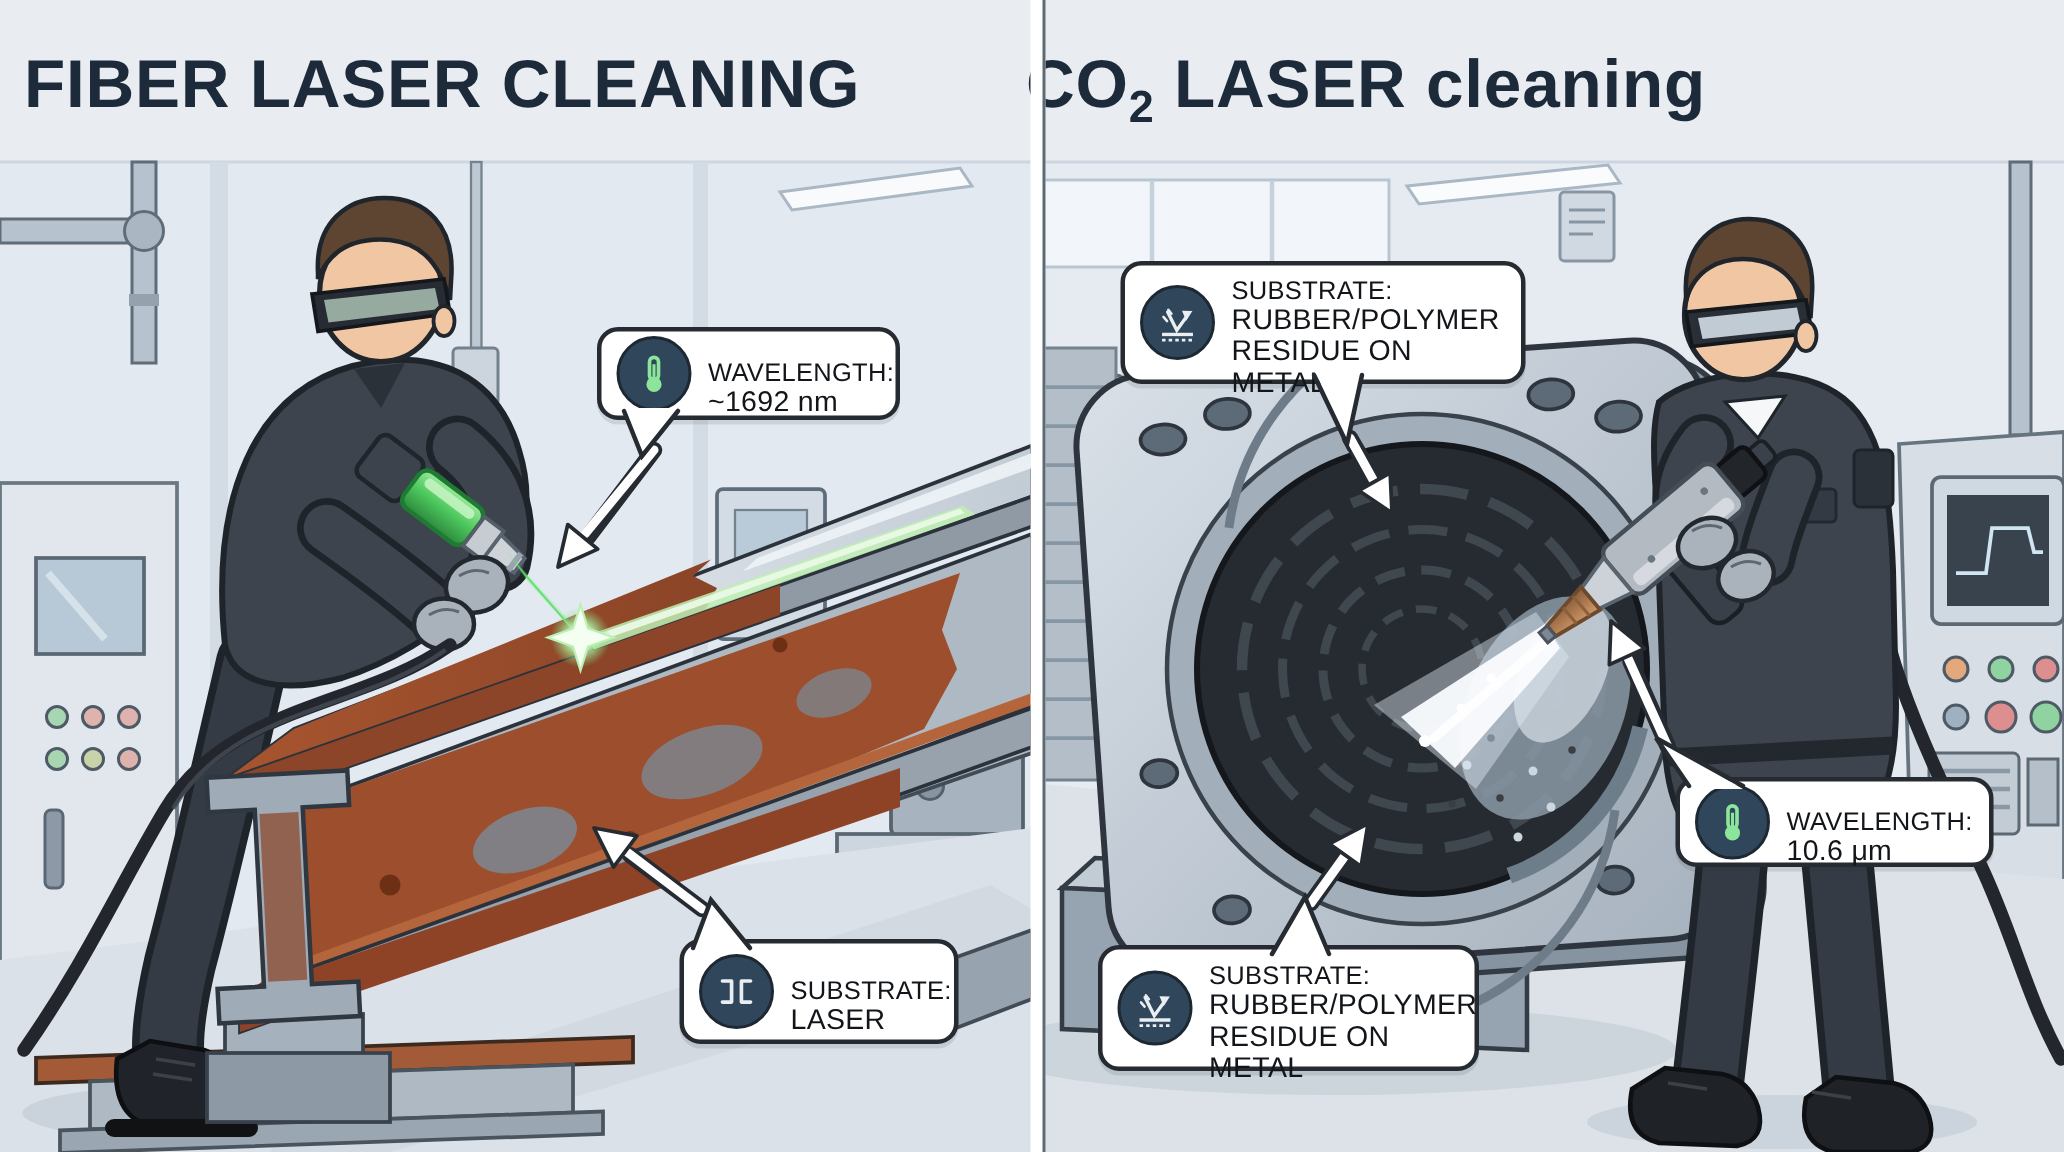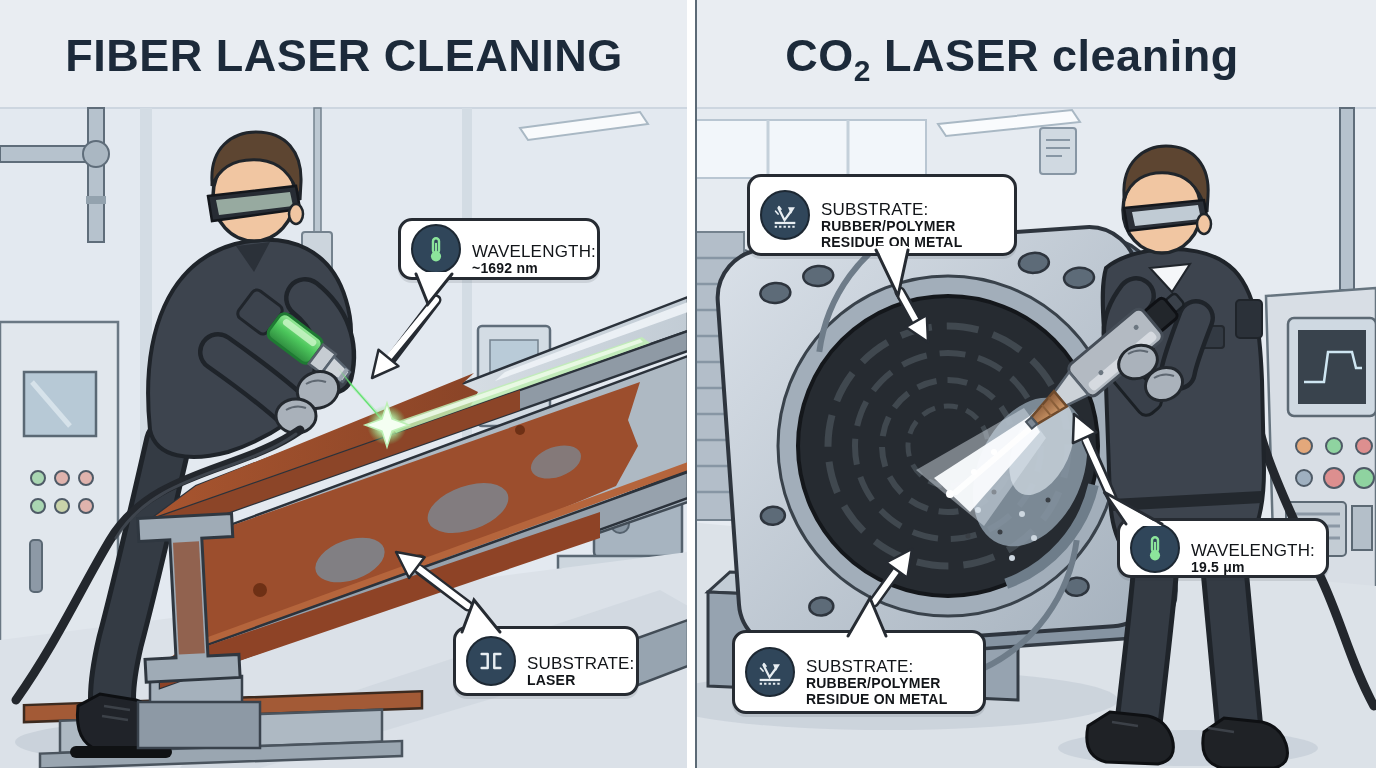--- a/index.html
+++ b/index.html
@@ -6,36 +6,36 @@
     --c-bg:#e9edf2; --c-wall:#e4eaf0; --c-floor:#dde3e9; --c-title:#1c2a3a;
     --c-callout-border:#262b32; --c-callout-bg:#ffffff; --c-callout-text:#121519;
     --c-icon-circle:#30465a; --c-icon-glyph:#e8eef2; --c-icon-green:#8ce59b;
     --c-beam-green:#59df68; --c-rust:#9c4e2d; --c-steel:#c7d0d9; --c-outline:#20252b;
   }
   html,body{margin:0;padding:0;background:#222;}
   #stage{position:relative;width:1376px;height:768px;overflow:hidden;background:var(--c-bg);
          font-family:"Liberation Sans","DejaVu Sans",sans-serif;}
   .scene{position:absolute;top:0;width:688px;height:768px;}
   #scene-left{left:0;} #scene-right{left:688px;}
-  .panel-title{position:absolute;top:30px;width:688px;text-align:center;
-    font-size:45px;font-weight:800;letter-spacing:.5px;color:var(--c-title);}
+  .panel-title{position:absolute;top:30px;width:688px;text-align:left;
+    font-size:45px;font-weight:800;letter-spacing:.5px;color:var(--c-title);padding-left:16px;}
   #title-left{left:0;} #title-right{left:668px;}
   #title-right sub{font-size:30px;font-weight:800;}
   #divider{position:absolute;top:0;left:687px;width:10px;height:768px;background:#ffffff;
     border-right:2px solid #5c6a76;box-sizing:border-box;z-index:15;}
   #arrows{position:absolute;left:0;top:0;z-index:20;pointer-events:none;}
   #tails{position:absolute;left:0;top:0;z-index:40;pointer-events:none;}
   .callout{position:absolute;z-index:30;display:flex;align-items:center;gap:11px;
     background:var(--c-callout-bg);border:3px solid var(--c-callout-border);border-radius:14px;
     padding:7px 14px 7px 10px;box-sizing:border-box;box-shadow:0 3px 0 rgba(40,50,60,.12);}
   .callout .icon-circle{flex:0 0 auto;width:46px;height:46px;border-radius:50%;
     background:var(--c-icon-circle);border:2px solid #1d2833;display:flex;align-items:center;justify-content:center;}
   .callout .txt{display:flex;flex-direction:column;line-height:1.12;color:var(--c-callout-text);}
   .callout .lab{font-size:17px;font-weight:500;letter-spacing:.2px;margin-top:20px;}
-  .callout .val{font-size:14px;font-weight:700;letter-spacing:.2px;}
+  .callout .val{font-size:19px;font-weight:400;letter-spacing:.2px;}
   #callout-lw{left:398px;top:218px;width:202px;height:62px;}
   #callout-ls{left:453px;top:626px;width:186px;height:70px;}
   #callout-rs1{left:747px;top:174px;width:270px;height:82px;}
   #callout-rs2{left:732px;top:630px;width:254px;height:84px;}
   #callout-rw{left:1117px;top:518px;width:212px;height:60px;}
 </style>
 </head>
 <body>
 
 <div id="stage">
@@ -477,21 +477,21 @@
   <div class="callout" id="callout-rw">
     <span class="icon-circle">
       <svg width="30" height="30" viewBox="-16 -16 32 32">
         <rect x="-3.2" y="-11.5" width="6.4" height="16" rx="3.2" fill="none" stroke="var(--c-icon-green)" stroke-width="2.6"></rect>
         <circle cx="0" cy="7.8" r="5.4" fill="var(--c-icon-green)"></circle>
         <line x1="0" y1="-6.5" x2="0" y2="4" stroke="var(--c-icon-green)" stroke-width="2.2"></line>
       </svg>
     </span>
     <span class="txt">
       <span class="lab">WAVELENGTH:</span>
-      <span class="val">19.5 μm</span>
+      <span class="val">10.6 μm</span>
     </span>
   </div>
 
   <svg id="tails" width="1376" height="768" viewBox="0 0 1376 768">
     <polygon points="416,272 452,272 428,304" fill="#ffffff"></polygon>
     <path d="M416,274 L428,304 L452,274" fill="none" stroke="#262b32" stroke-width="3" stroke-linecap="round"></path>
     <polygon points="462,634 500,634 474,600" fill="#ffffff"></polygon>
     <path d="M462,632 L474,600 L500,632" fill="none" stroke="#262b32" stroke-width="3" stroke-linecap="round"></path>
     <polygon points="876,246 908,246 898,296" fill="#ffffff"></polygon>
     <path d="M876,250 L898,296 L908,250" fill="none" stroke="#262b32" stroke-width="3" stroke-linecap="round"></path>

